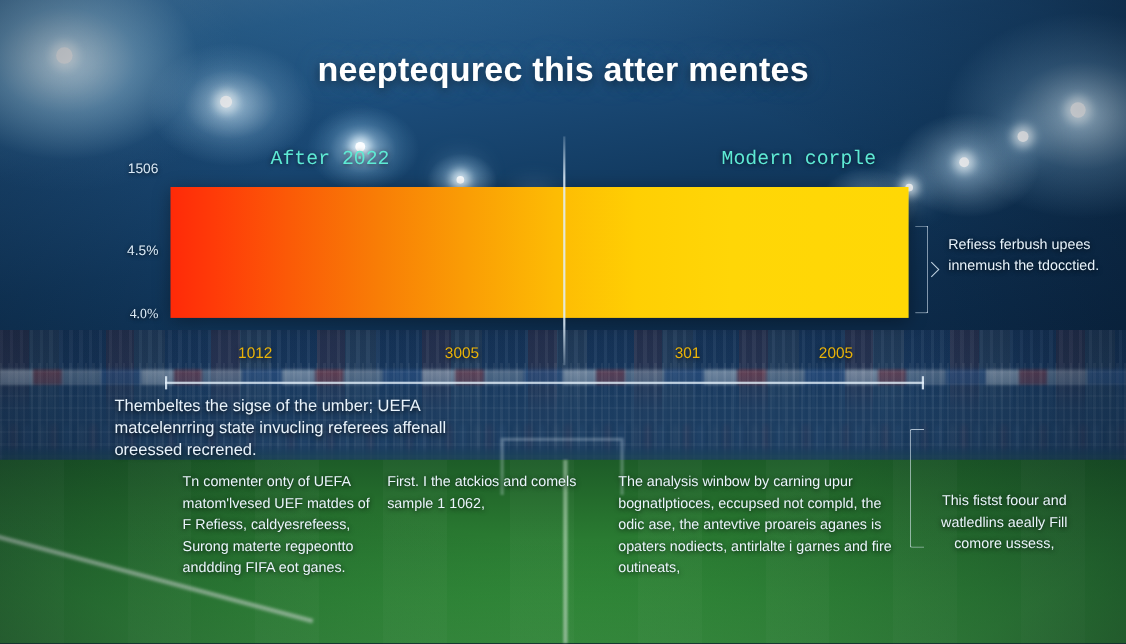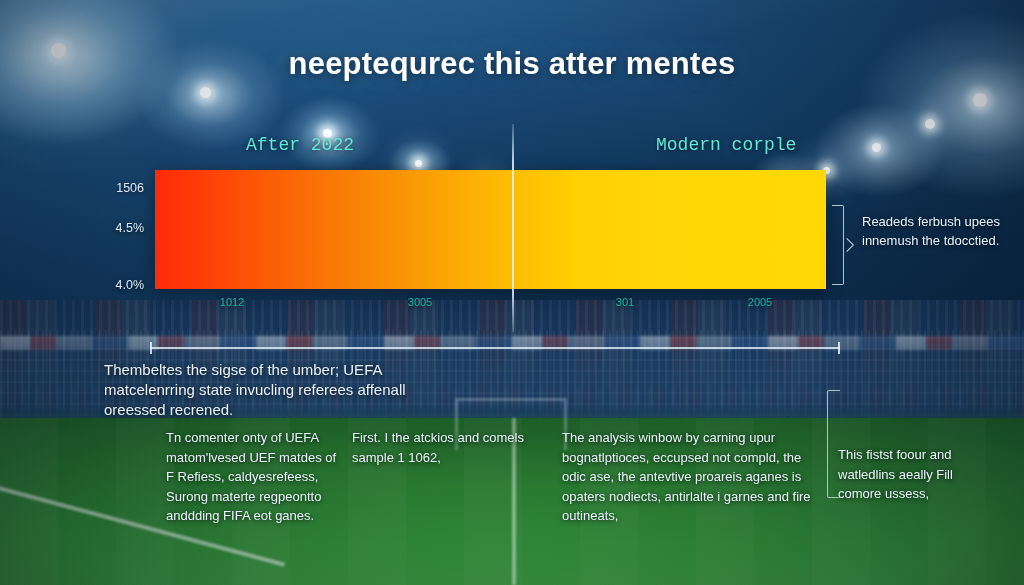--- a/index.html
+++ b/index.html
@@ -138,21 +138,21 @@
   }
 
   .ytick {
     position:absolute; right:0; color:#dcebf7; font-size:12.5px;
     text-align:right; white-space:nowrap;
     text-shadow:0 1px 4px rgba(0,0,0,0.7);
   }
   .yaxis { position:absolute; left:70px; top:0; width:74px; height:585px; }
 
   .xtick {
-    position:absolute; top:296px; color:#14b8a6; font-size:11px;
+    position:absolute; top:312px; color:#eab308; font-size:14px;
     white-space:nowrap; text-shadow:0 1px 5px rgba(0,0,0,0.7);
     transform:translateX(-50%);
   }
 
   
   .callout-bracket {
     position:absolute; left:832px; top:205px; width:12px; height:80px;
     border:1.6px solid rgba(223,238,250,0.80); border-left:none;
     border-radius:0 2px 2px 0;
   }
@@ -195,21 +195,21 @@
 
   .colnotes { position:absolute; left:0; top:0; width:1024px; height:585px; }
   .colnote {
     position:absolute; color:#eaf4fb; font-size:13px; line-height:19.5px;
     text-shadow:0 1px 5px rgba(0,0,0,0.8);
   }
   .colnote p + p { margin-top:15px; }
   .c1 { left:166px; top:428px; width:180px; }
   .c2 { left:352px; top:428px; width:190px; }
   .c3 { left:562px; top:428px; width:250px; }
-  .c4 { left:838px; top:445px; width:150px; }
+  .c4 { left:838px; top:445px; width:150px;text-align:center; }
 </style>
 </head>
 <body>
 
 <div id="stage">
   <div class="bg-sky"></div>
   <div id="lamps">
       <div class="lamp" style="left: 50.5px; top: 42.5px; width: 15px; height: 15px;"></div>
       <div class="lamp" style="left: 199.5px; top: 86.5px; width: 11px; height: 11px;"></div>
       <div class="lamp" style="left: 322.5px; top: 128.5px; width: 9px; height: 9px;"></div>
@@ -238,34 +238,34 @@
 
   <div class="title">neeptequrec this atter mentes</div>
 
   <div class="seg-label seg-left">After 2022</div>
   <div class="seg-label seg-right">Modern corple</div>
 
   <div class="bar"></div>
   <div class="divider"></div>
 
   <div class="yaxis" id="yaxis">
-      <div class="ytick" style="top: 181px;">1506</div>
+      <div class="ytick" style="top: 146px;">1506</div>
       <div class="ytick" style="top: 221px;">4.5%</div>
-      <div class="ytick" style="top: 278px;">4.0%</div>
+      <div class="ytick" style="top: 278px; font-family: Liberation Serif, serif;">4.0%</div>
     </div>
   <div id="xaxis">
       <div class="xtick" style="left: 232px;">1012</div>
       <div class="xtick" style="left: 420px;">3005</div>
       <div class="xtick" style="left: 625px;">301</div>
       <div class="xtick" style="left: 760px;">2005</div>
     </div>
 
   <div class="callout-bracket"></div>
   <div class="callout-tip"></div>
-  <div class="callout-text">Readeds ferbush upees innemush the tdocctied.</div>
+  <div class="callout-text">Refiess ferbush upees innemush the tdocctied.</div>
 
   <div class="span-rule"></div>
   <div class="lead-note">Thembeltes the sigse of the umber; UEFA matcelenrring state invucling referees affenall oreessed recrened.</div>
 
   <div class="col-bracket"></div>
 
   <div class="colnotes" id="colnotes">
       <div class="colnote c1">
         <p>Tn comenter onty of UEFA matom'lvesed UEF matdes of F Refiess, caldyesrefeess, Surong materte regpeontto anddding FIFA eot ganes.</p>
       </div>

